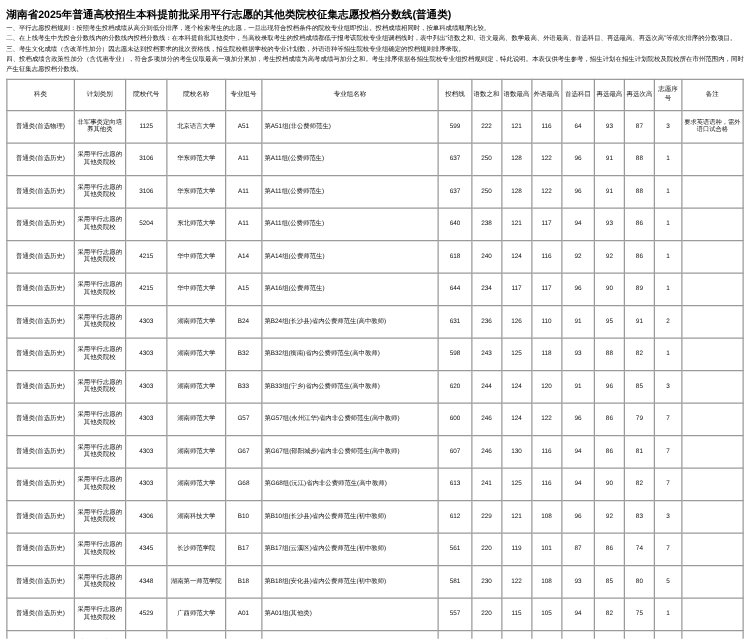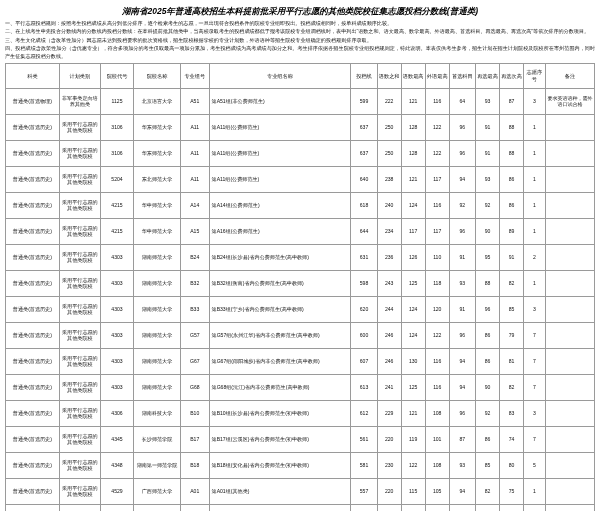--- a/index.html
+++ b/index.html
@@ -5,27 +5,26 @@
   html,body{margin:0;padding:0;}
   body{
     width:600px;height:511px;
     background:#ffffff;
     font-family:"Liberation Sans","DejaVu Sans",sans-serif;
     color:#1a1a1a;
     overflow:hidden;
   }
   .page{width:600px;height:511px;box-sizing:border-box;padding:4px 5px 0 5px;}
   .title{
-    text-align:center;
+    text-align:left;
     font-size:8.5px;
     font-weight:bold;
     letter-spacing:0px;
     margin:2px 0 2px 0;
     color:#000;
-    font-style:italic;
   }
   .intro{
     font-size:5.1px;
     line-height:1.45;
     color:#111;
     margin:0 0 3px 0;
     text-align:justify;
   }
   .intro p{margin:0 0 1px 0;}
   table{

